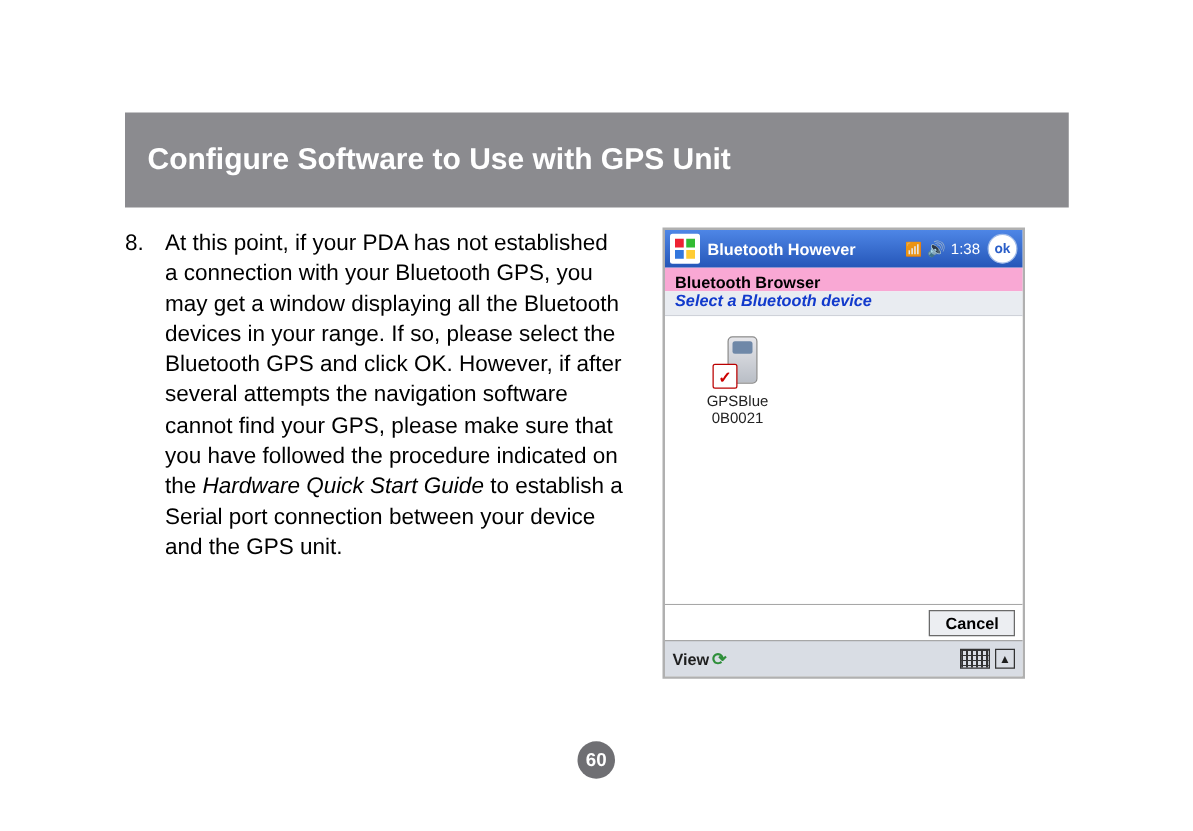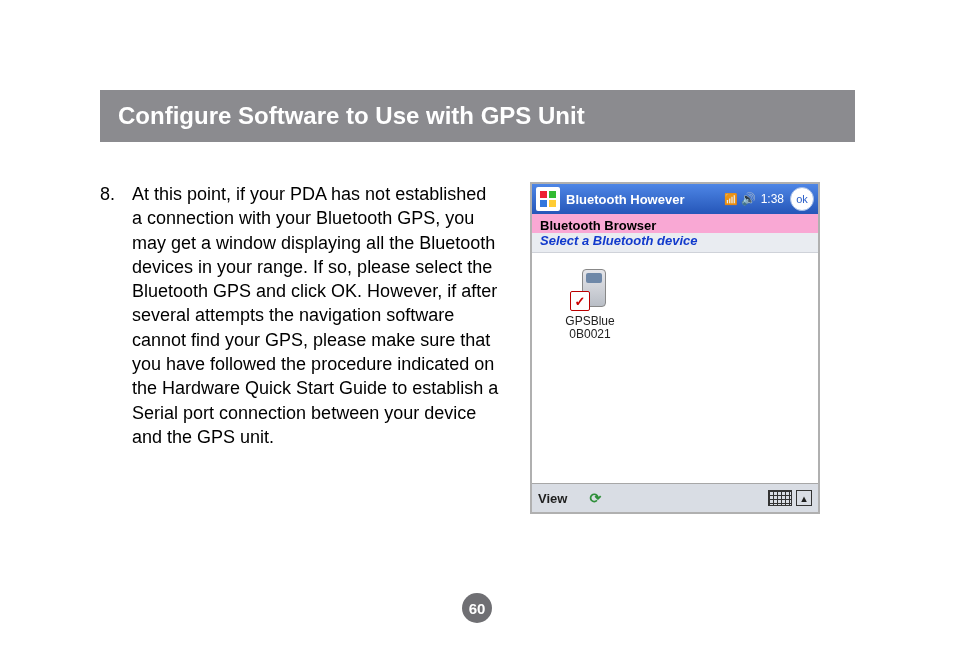--- a/index.html
+++ b/index.html
@@ -15,21 +15,21 @@
     position: relative;
     width: 954px;
     height: 665px;
     box-sizing: border-box;
   }
   .title-bar {
     position: absolute;
     left: 100px;
     top: 90px;
     width: 755px;
-    height: 52px;
+    height: 76px;
     background: #8b8b8f;
     display: flex;
     align-items: center;
     padding-left: 18px;
     box-sizing: border-box;
   }
   .title-bar span {
     color: #ffffff;
     font-size: 24px;
     font-weight: bold;
@@ -52,20 +52,21 @@
     color: #000;
   }
   .ol-number {
     width: 32px;
     flex-shrink: 0;
   }
   .ol-body {
     flex: 1;
   }
   .ol-body .italic {
+    font-style: italic;
   }
   .shot-col {
     flex: 1;
     display: flex;
     justify-content: flex-start;
   }
   .pda {
     width: 290px;
     border: 2px solid #b0b0b0;
     box-sizing: border-box;
@@ -118,21 +119,21 @@
     font-size: 12px;
     font-weight: normal;
   }
   .pda-ok {
     width: 22px;
     height: 22px;
     border-radius: 50%;
     background: #fff;
     color: #2a5ec8;
     font-size: 11px;
-    font-weight: normal;
+    font-weight: bold;
     display: flex;
     align-items: center;
     justify-content: center;
     margin: 0 4px 0 4px;
     border: 1px solid #9fbae8;
   }
   .pda-sub1 {
     background: #f9a8d4;
     padding: 4px 8px 0 8px;
     font-size: 13px;
@@ -225,21 +226,21 @@
     align-items: center;
     justify-content: space-between;
     padding: 0 6px;
     font-size: 13px;
     font-weight: bold;
     color: #1e1e1e;
   }
   .pda-bottom-left {
     display:flex;
     align-items:center;
-    gap:20px;
+    gap:0;
   }
   .refresh-icon {
     width:16px; height:16px;
     display:inline-flex; align-items:center; justify-content:center;
     color:#2f8f3a;
     font-size:14px;
   }
   .pda-bottom-right {
     display:flex;
     align-items:center;
@@ -325,20 +326,23 @@
           <div class="device-item">
             <div class="device-icon">
               <div class="phone"></div>
               <div class="check"></div>
             </div>
             <div>GPSBlue</div>
             <div>0B0021</div>
           </div>
         </div>
 
+        <div class="pda-cancel-row">
+          <button class="pda-cancel">Cancel</button>
+        </div>
 
         <div class="pda-bottom">
           <div class="pda-bottom-left">
             <span>View</span>
             <span class="refresh-icon">⟳</span>
           </div>
           <div class="pda-bottom-right">
             <span class="kbd-icon"></span>
             <span class="up-caret">▴</span>
           </div>

